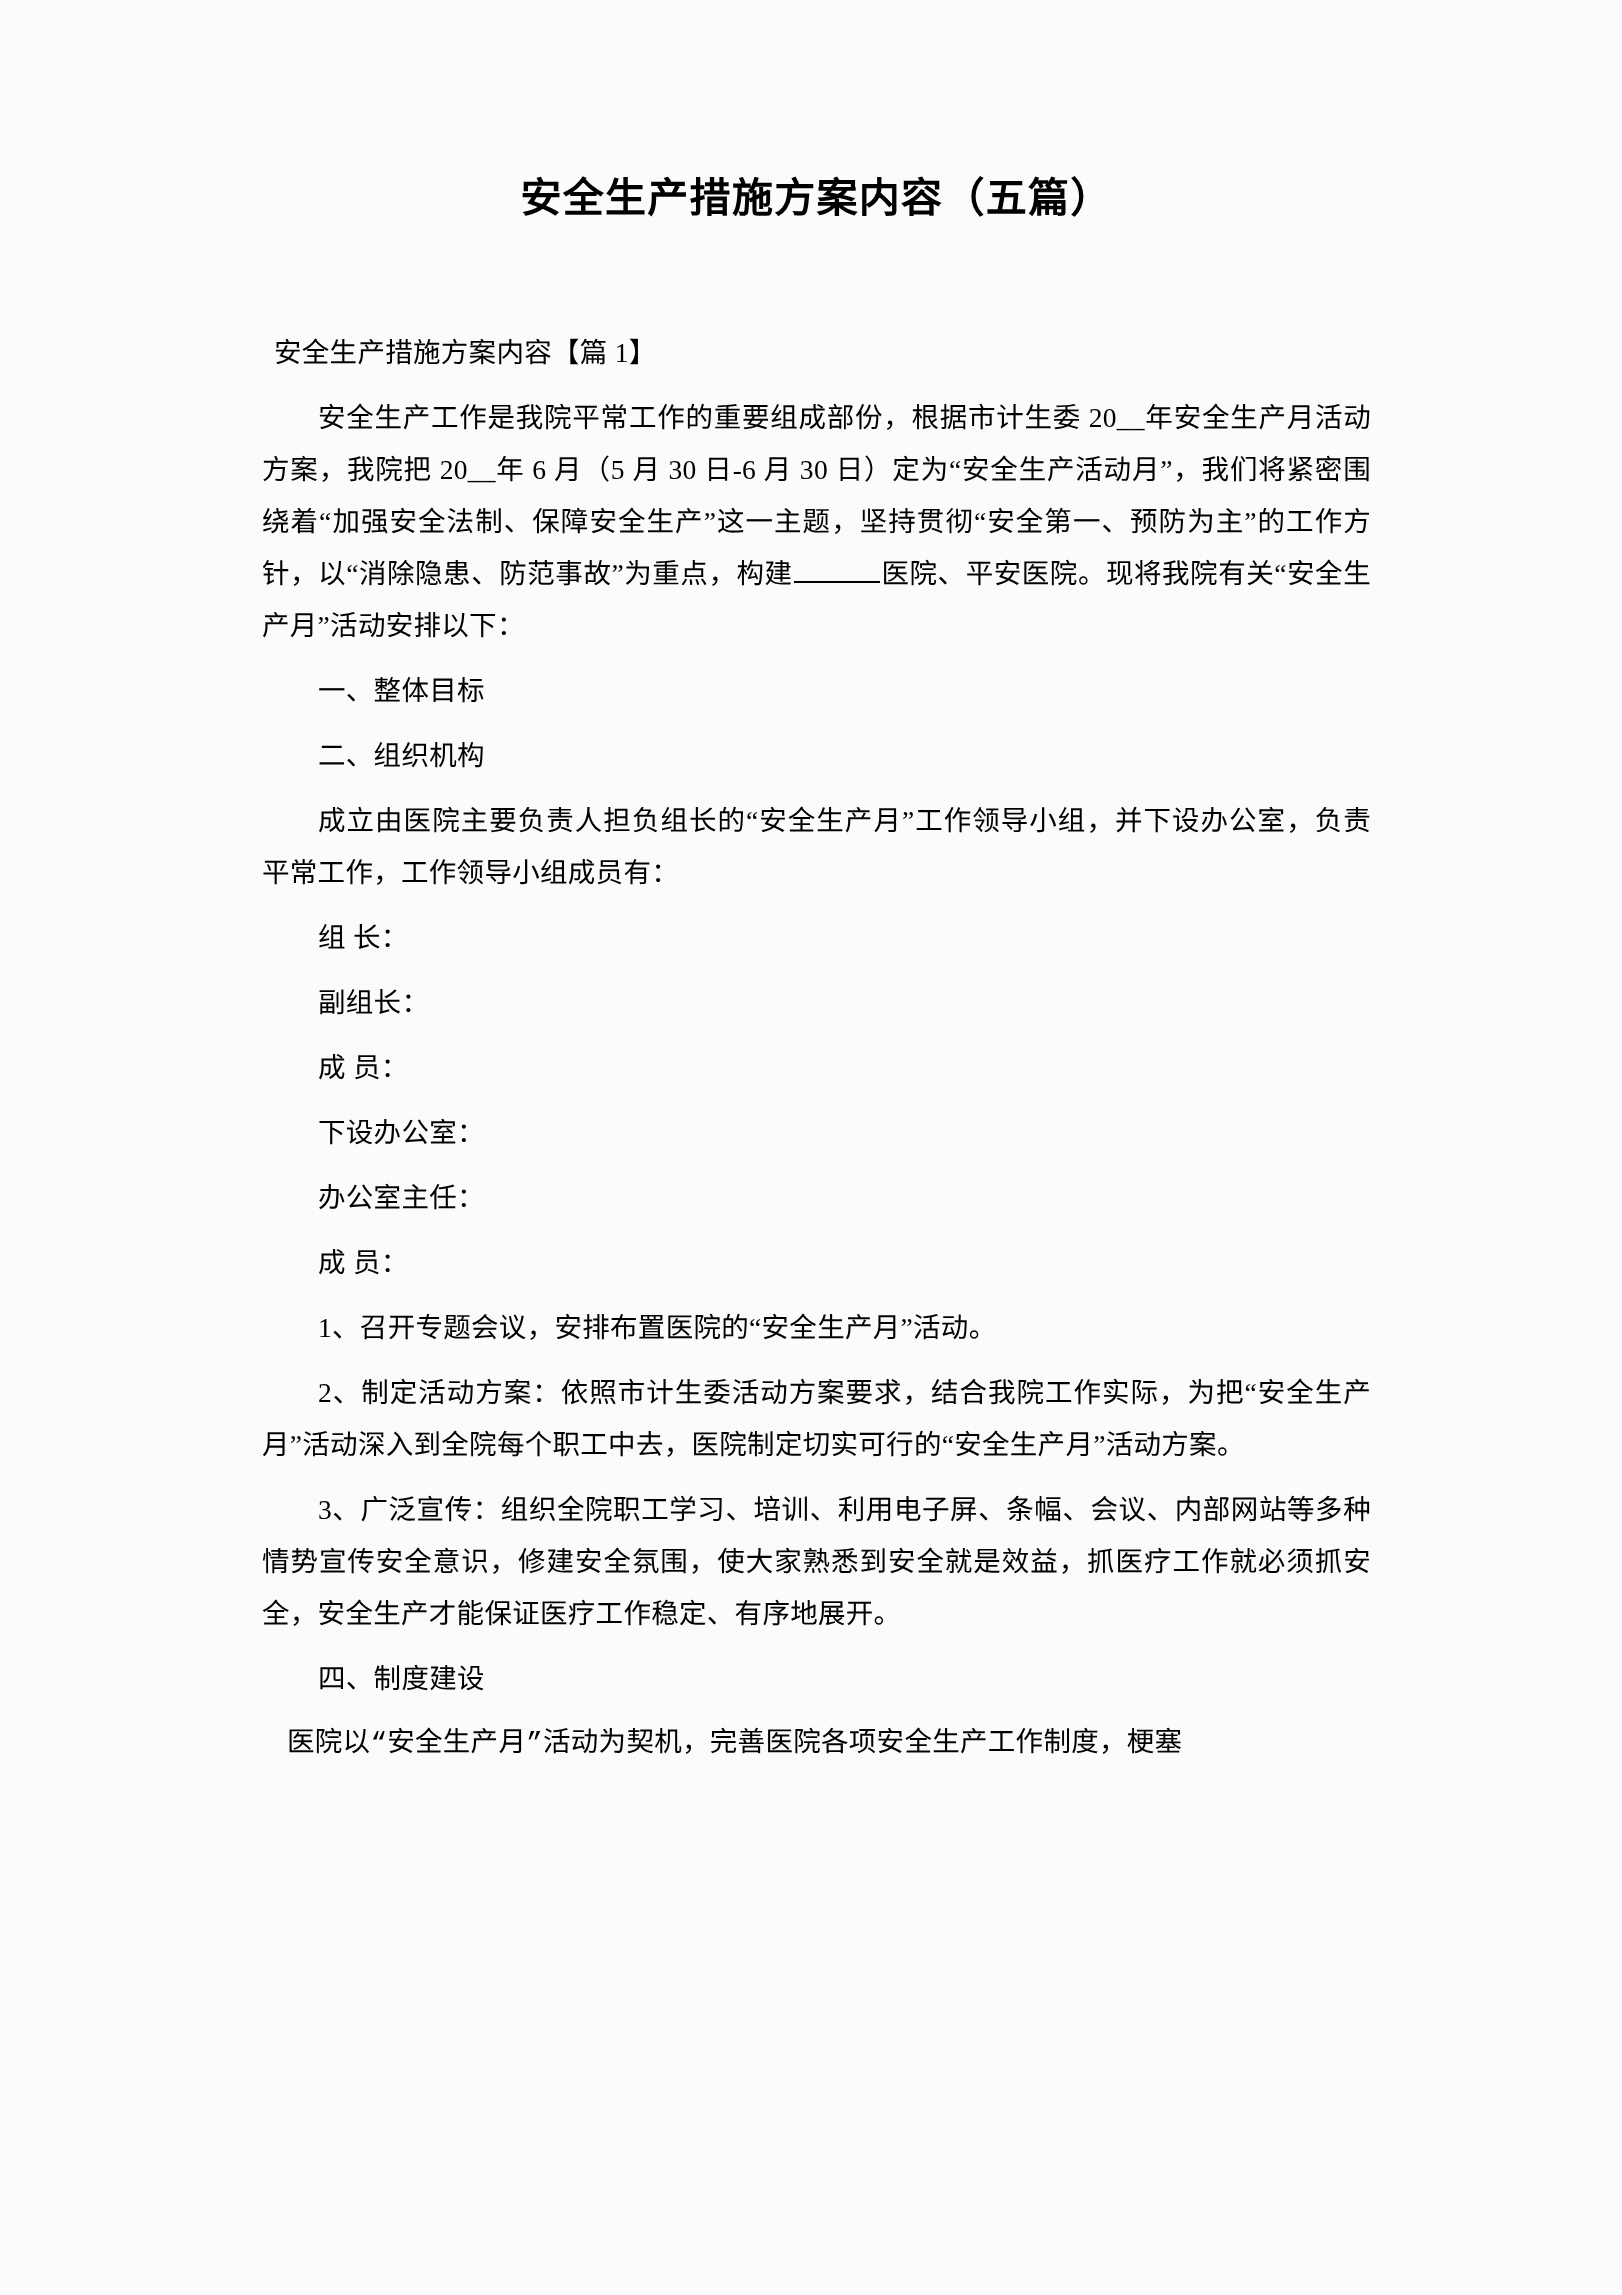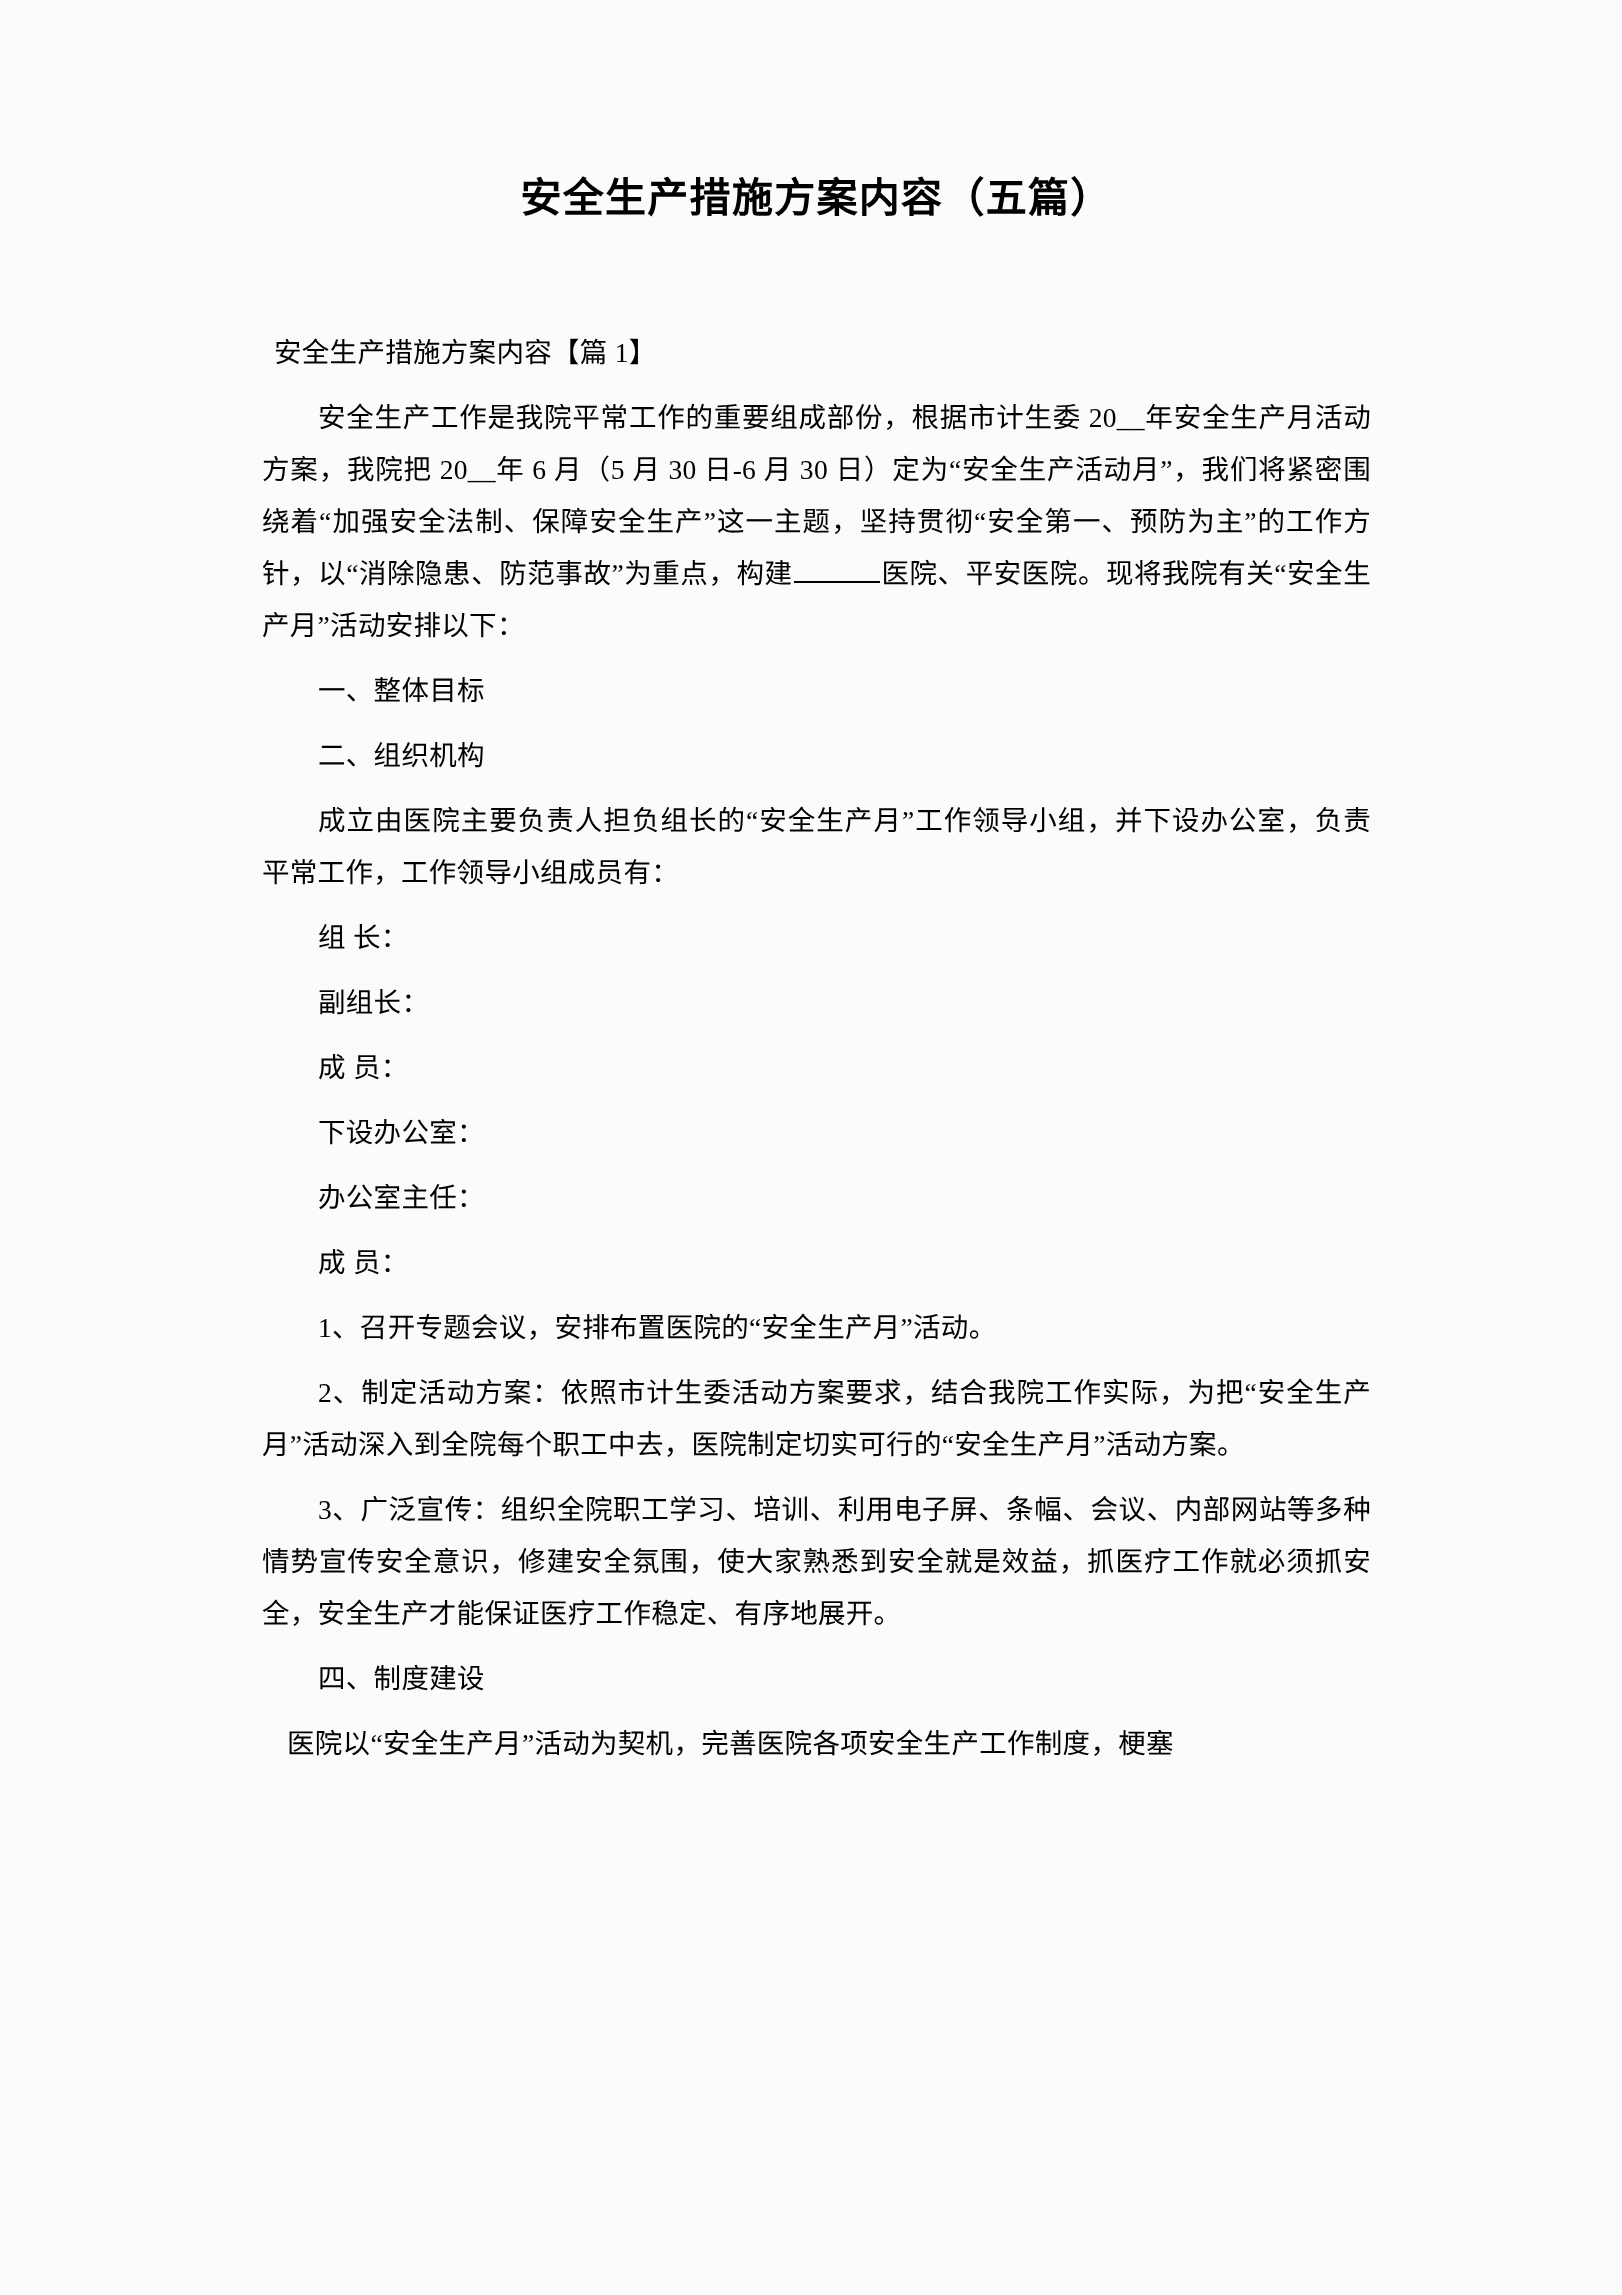--- a/index.html
+++ b/index.html
@@ -63,20 +63,21 @@
     text-indent: 56px;
   }
   
   .heading {
     text-indent: 56px;
     font-family: Liberation Serif, serif;
   }
   
   .flat {
     text-indent: 25px;
+    font-family: Liberation Mono, monospace;
   }
   
   .roster {
     text-indent: 56px;
   }
   .blank-fill {
     display: inline-block;
     min-width: 86px;
     border-bottom: 2px solid #000;
     vertical-align: baseline;

